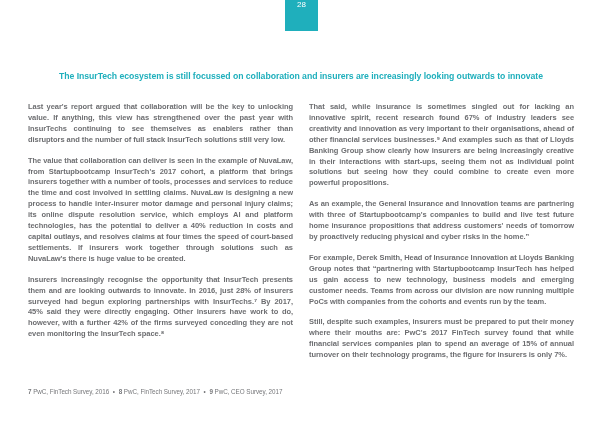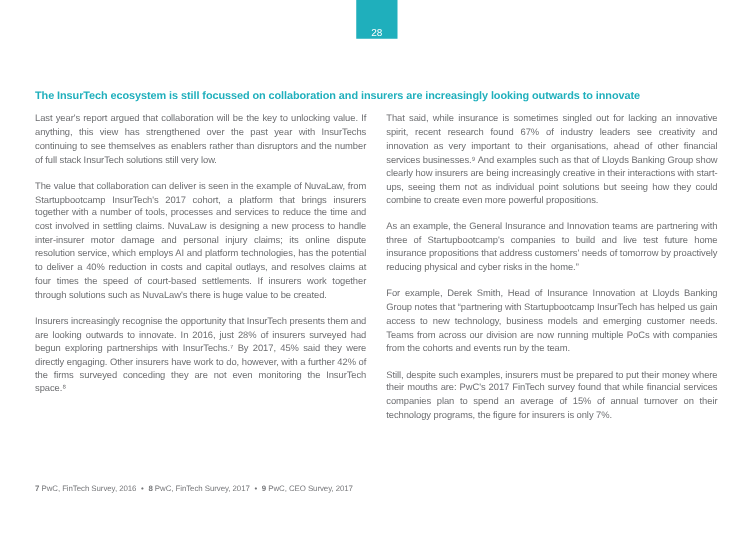--- a/index.html
+++ b/index.html
@@ -14,44 +14,46 @@
   }
   .page-number-box {
     position: absolute;
     left: 285px;
     top: 0;
     width: 33px;
     height: 31px;
     background: #1fafbc;
     color: #ffffff;
     display: flex;
-    align-items: flex-end;
+    align-items: flex-start;
     justify-content: center;
     font-size: 8px;
     font-weight: 400;
   }
   .headline {
     position: absolute;
     left: 28px;
     top: 70px;
     width: 546px;
     color: #1fafbc;
     font-size: 8.7px;
     font-weight: bold;
     line-height: 12px;
     white-space: nowrap;
     letter-spacing: -0.05px;
+    text-align: center;
   }
   .columns {
     position: absolute;
     left: 28px;
-    top: 90px;
+    top: 102px;
     width: 546px;
     display: flex;
     gap: 16px;
+    font-weight: bold;
   }
   .column {
     flex: 1 1 0;
     color: #6d6e71;
     font-size: 7.5px;
     line-height: 10.9px;
     text-align: justify;
     letter-spacing: -0.05px;
   }
   .column p { margin-bottom: 10px; }

